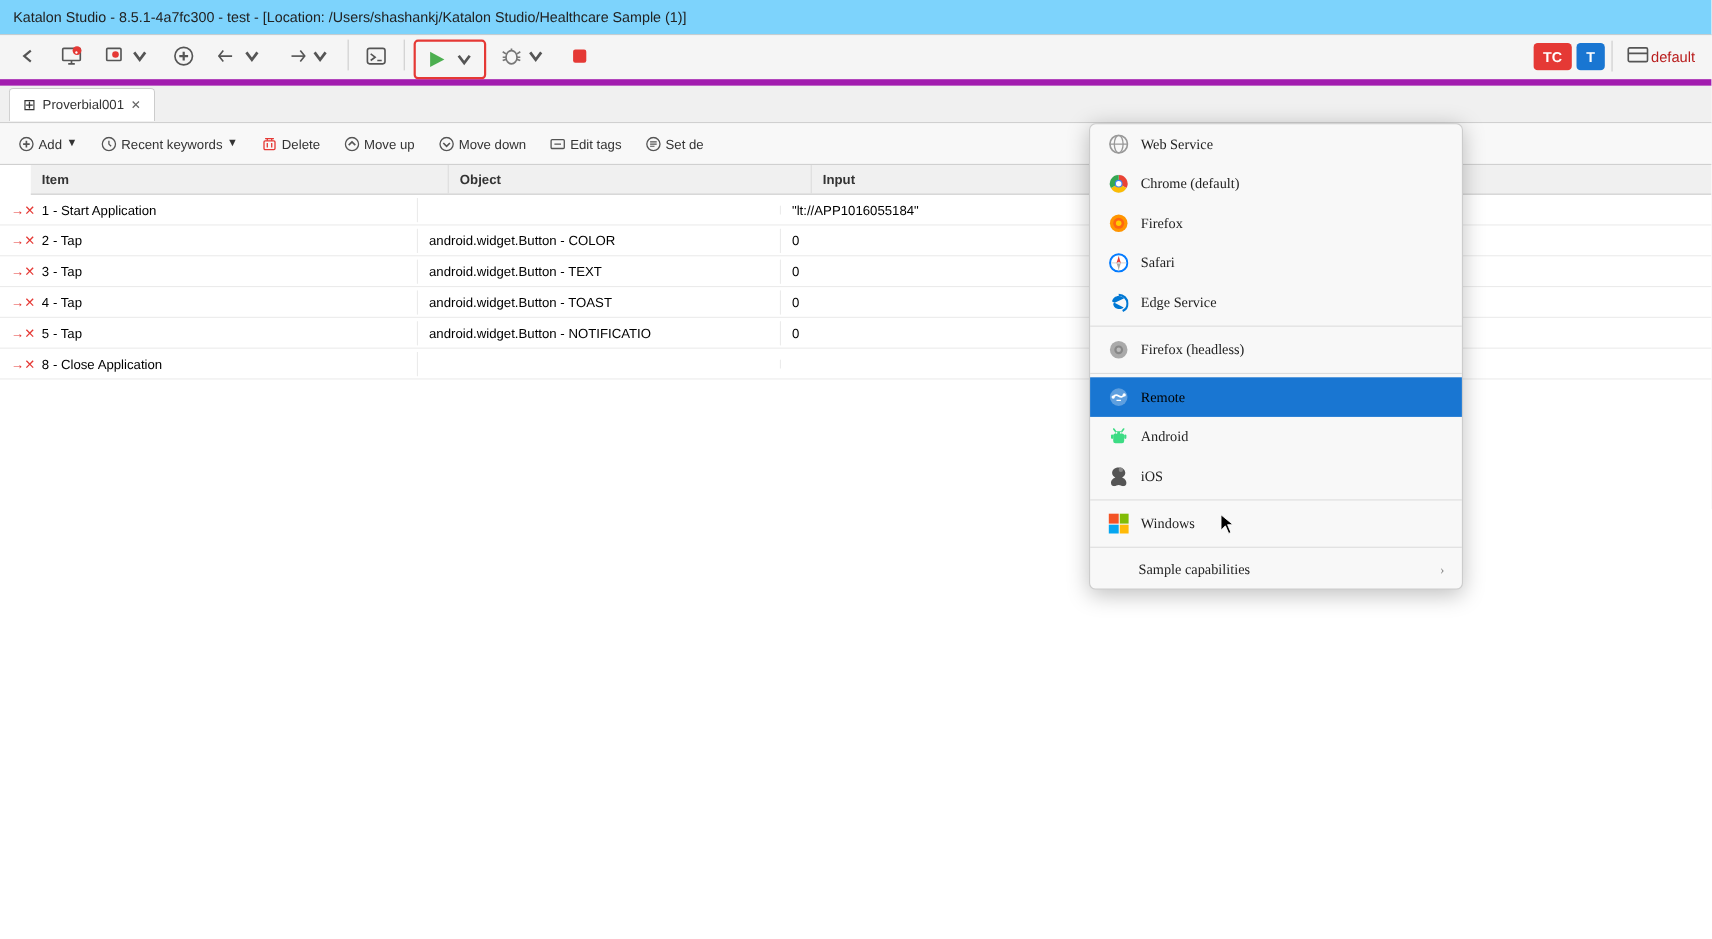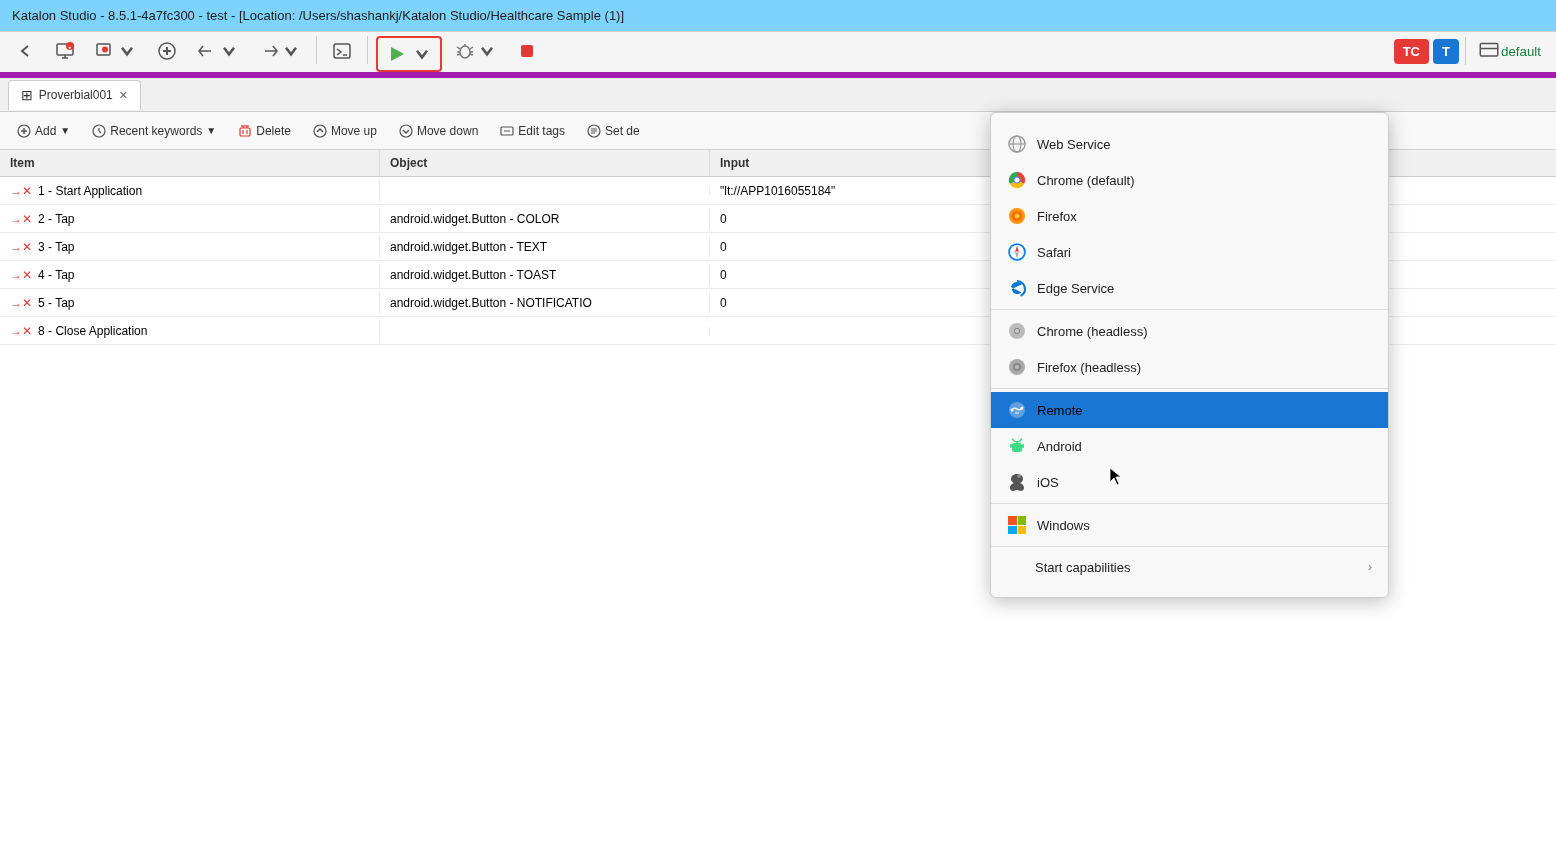--- a/index.html
+++ b/index.html
@@ -39,21 +39,21 @@
     .toolbar-btn {
       display: flex;
       align-items: center;
       justify-content: center;
       padding: 4px 6px;
       border: 1px solid transparent;
       border-radius: 4px;
       background: transparent;
       cursor: pointer;
       gap: 2px;
-      color: #15803d;
+      color: #b91c1c;
     }
     .toolbar-btn svg { width: 20px; height: 20px; }
 
     .toolbar-separator {
       width: 1px;
       height: 28px;
       background: #ccc;
       margin: 0 2px;
     }
 
@@ -141,20 +141,21 @@
     }
     .table-header {
       display: flex;
       background: #f0f0f0;
       border-bottom: 1px solid #ccc;
       font-weight: 600;
       font-size: 12px;
       color: #333;
       position: sticky;
       top: 0;
+      margin-left: 28px;
     }
     .col-item { width: 380px; padding: 6px 10px; border-right: 1px solid #ddd; }
     .col-object { width: 330px; padding: 6px 10px; border-right: 1px solid #ddd; }
     .col-input { flex: 1; padding: 6px 10px; }
 
     .table-row {
       display: flex;
       border-bottom: 1px solid #ebebeb;
       font-size: 12px;
       min-height: 28px;
@@ -163,27 +164,28 @@
     .row-item { width: 380px; padding: 4px 10px; border-right: 1px solid #ebebeb; display: flex; align-items: center; gap: 6px; }
     .row-object { width: 330px; padding: 4px 10px; border-right: 1px solid #ebebeb; }
     .row-input { flex: 1; padding: 4px 10px; }
     .row-arrow { color: #e53935; font-size: 12px; }
 
     
     .dropdown-overlay {
       position: absolute;
       top: 112px;
       left: 990px;
-      width: 399px;
+      width: 340px;
       background: #f8f8f8;
       border: 1px solid #ccc;
       border-radius: 6px;
       box-shadow: 0 4px 20px rgba(0,0,0,0.25);
       z-index: 100;
-      padding: 13px 0;
+      padding: 0 0;
+      font-family: Liberation Serif, serif;
     }
     .dropdown-item {
       display: flex;
       align-items: center;
       gap: 10px;
       padding: 8px 16px;
       cursor: pointer;
       font-size: 13px;
       color: #222;
       border-radius: 0;
@@ -567,30 +569,20 @@
       <svg width="18" height="18" viewBox="0 0 18 18">
         <path d="M9,2 C13.4,2 17,5.6 17,10 C17,13 15.2,15.6 12.6,16.8" fill="none" stroke="#0078d4" stroke-width="2"></path>
         <path d="M3,8 C3.5,5 6,3 9,3 C11,3 12.8,3.8 14,5.2 L4,10 C4,13 6.5,15 9.5,15 C11,15 12.4,14.4 13.5,13.5" fill="#0078d4"></path>
       </svg>
     </div>
     <span class="dropdown-item-label">Edge Service</span>
   </div>
 
   <div class="dropdown-separator"></div>
 
-  <div class="dropdown-item">
-    <div class="dropdown-item-icon">
-      <svg width="18" height="18" viewBox="0 0 18 18">
-        <circle cx="9" cy="9" r="8" fill="#bbb"></circle>
-        <circle cx="9" cy="9" r="3" fill="#888"></circle>
-        <circle cx="9" cy="9" r="2" fill="#ccc"></circle>
-      </svg>
-    </div>
-    <span class="dropdown-item-label">Chrome (headless)</span>
-  </div>
 
   <div class="dropdown-item">
     <div class="dropdown-item-icon">
       <svg width="18" height="18" viewBox="0 0 18 18">
         <circle cx="9" cy="9" r="8" fill="#aaa"></circle>
         <circle cx="9" cy="9" r="4" fill="#888"></circle>
         <circle cx="9" cy="9" r="2" fill="#bbb"></circle>
       </svg>
     </div>
     <span class="dropdown-item-label">Firefox (headless)</span>
@@ -648,21 +640,21 @@
           <span></span>
       </div>
     </div>
     <span class="dropdown-item-label">Windows</span>
   </div>
 
   <div class="dropdown-separator"></div>
 
   <div class="dropdown-item">
     <div class="dropdown-item-icon" style="width:18px;height:18px;"></div>
-    <span class="dropdown-item-label">Start capabilities</span>
+    <span class="dropdown-item-label">Sample capabilities</span>
     <span class="dropdown-item-chevron">›</span>
   </div>
 </div>
 
 <div class="cursor">
   <svg viewBox="0 0 12 18" width="12" height="18">
     <polygon points="0,0 0,14 4,10 7,17 9,16 6,9 11,9" fill="black" stroke="white" stroke-width="0.8"></polygon>
   </svg>
 </div>
 

